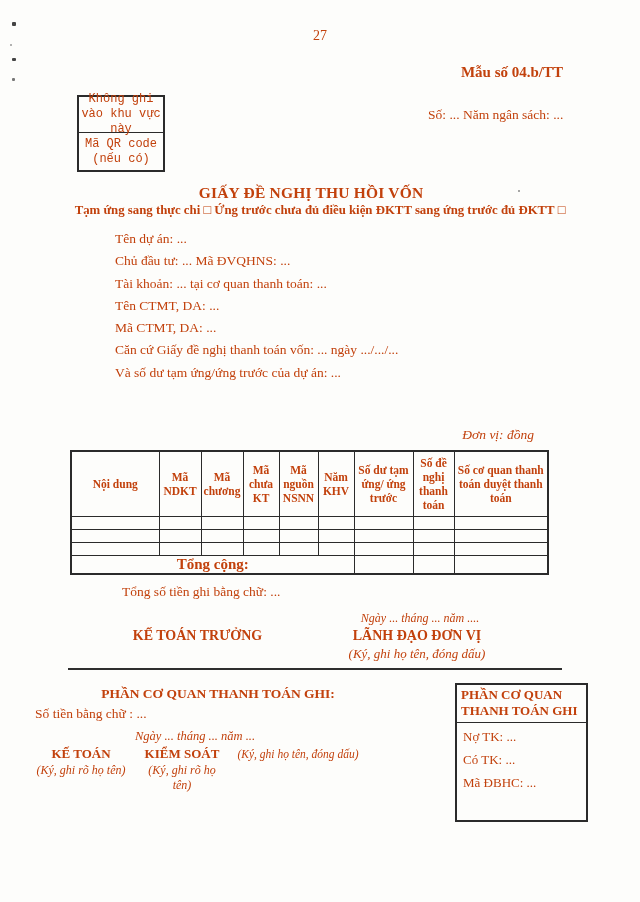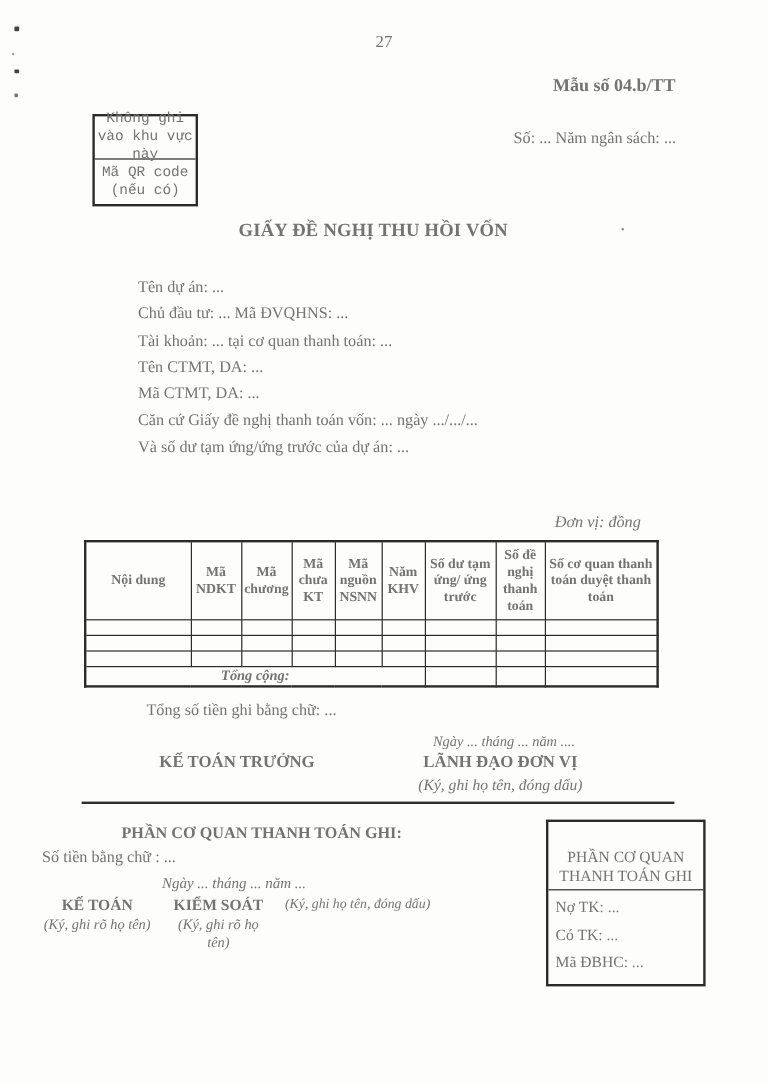--- a/index.html
+++ b/index.html
@@ -4,21 +4,21 @@
 <style>
   * { box-sizing: border-box; margin: 0; padding: 0; }
   html, body { background: #e8e8e8; }
   body { font-family: "Liberation Serif", serif; }
   .page {
     position: relative;
     width: 640px;
     height: 902px;
     margin: 0 auto;
     background: #fdfdfb;
-    color: #737373;
+    color: #c2410c;
     overflow: hidden;
   }
   .abs { position: absolute; }
 
   .page-number { top: 28px; left: 0; width: 640px; text-align: center; font-size: 14px; }
   .form-code { top: 64px; right: 77px; font-size: 15px; font-weight: bold; }
 
   .no-write-box {
     top: 95px; left: 77px; width: 88px;
     border: 2px solid #2b2b2b;
@@ -57,21 +57,21 @@
     border: 1px solid #2b2b2b;
     font-size: 11.5px;
     overflow: hidden;
   }
   table.detail th {
     font-weight: bold; text-align: center; vertical-align: middle;
     height: 65px; line-height: 1.22; padding: 1px 1px;
   }
   table.detail td.empty { height: 13px; }
   table.detail td.total-cell {
-    height: 16px; font-size: 12px; font-weight: bold; text-align: center; vertical-align: middle; font-style: italic;
+    height: 16px; font-size: 15px; font-weight: bold; text-align: center; vertical-align: middle;
   }
 
   .total-words { top: 584px; left: 122px; font-size: 13.5px; }
 
   .approval-date { top: 611px; left: 355px; width: 130px; text-align: center; font-size: 12px; font-style: italic; }
   .sign-left  { top: 628px; left: 85px;  width: 225px; text-align: center; }
   .sign-right { top: 628px; left: 305px; width: 224px; text-align: center; }
   .sign-title { font-size: 14px; font-weight: bold; }
   .sign-sub { font-size: 13px; font-style: italic; margin-top: 2px; }
 
@@ -86,22 +86,22 @@
   .signer-3 { top: 746px; left: 228px; width: 140px; text-align: center; }
   .signer-title { font-size: 13px; font-weight: bold; line-height: 1.18; }
   .signer-sub { font-size: 12px; font-style: italic; margin-top: 2px; }
   .signer-3 .signer-sub { font-size: 11.5px; }
 
   .payment-box {
     top: 683px; left: 455px; width: 133px; height: 139px;
     border: 2px solid #2b2b2b;
   }
   .payment-box .box-heading {
-    font-size: 13px; font-weight: normal; text-align: center; line-height: 1.2;
-    padding: 21px 4px 4px 4px;
+    font-size: 13px; font-weight: bold; text-align: left; line-height: 1.2;
+    padding: 2px 4px 4px 4px;
     border-bottom: 1.5px solid #2b2b2b;
   }
   .payment-box .box-body { padding: 2px 4px 0 6px; }
   .payment-box .box-body div { font-size: 13px; line-height: 23px; }
 
   .dot { position: absolute; background: #444; border-radius: 1px; }
 </style>
 </head>
 <body>
 
@@ -117,20 +117,21 @@
   <div class="abs form-code">Mẫu số 04.b/TT</div>
 
   <div class="abs no-write-box">
     <div class="cell-top">Không ghi vào khu vực này</div>
     <div class="cell-bottom">Mã QR code (nếu có)</div>
   </div>
 
   <div class="abs so-line">Số: ... Năm ngân sách: ...</div>
 
   <div class="abs form-title">GIẤY ĐỀ NGHỊ THU HỒI VỐN</div>
+  <div class="abs form-subtitle">Tạm ứng sang thực chi □ Ứng trước chưa đủ điều kiện ĐKTT sang ứng trước đủ ĐKTT □</div>
 
   <div class="abs fields">
     <div>Tên dự án: ...</div>
     <div>Chủ đầu tư: ... Mã ĐVQHNS: ...</div>
     <div>Tài khoản: ... tại cơ quan thanh toán: ...</div>
     <div>Tên CTMT, DA: ...</div>
     <div>Mã CTMT, DA:  ...</div>
     <div>Căn cứ Giấy đề nghị thanh toán vốn: ... ngày .../.../...</div>
     <div>Và số dư tạm ứng/ứng trước của dự án: ...</div>
   </div>

